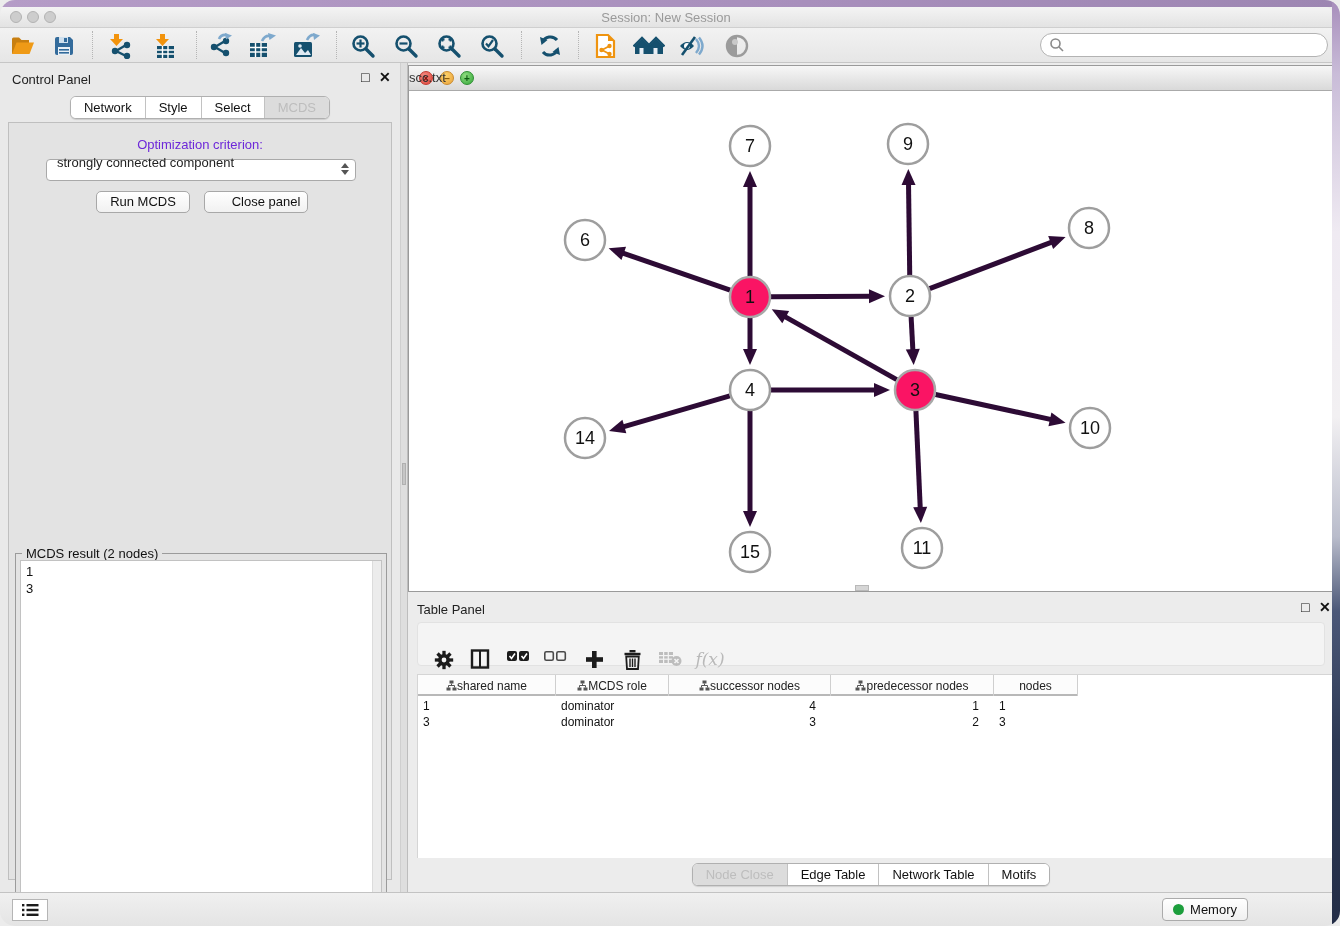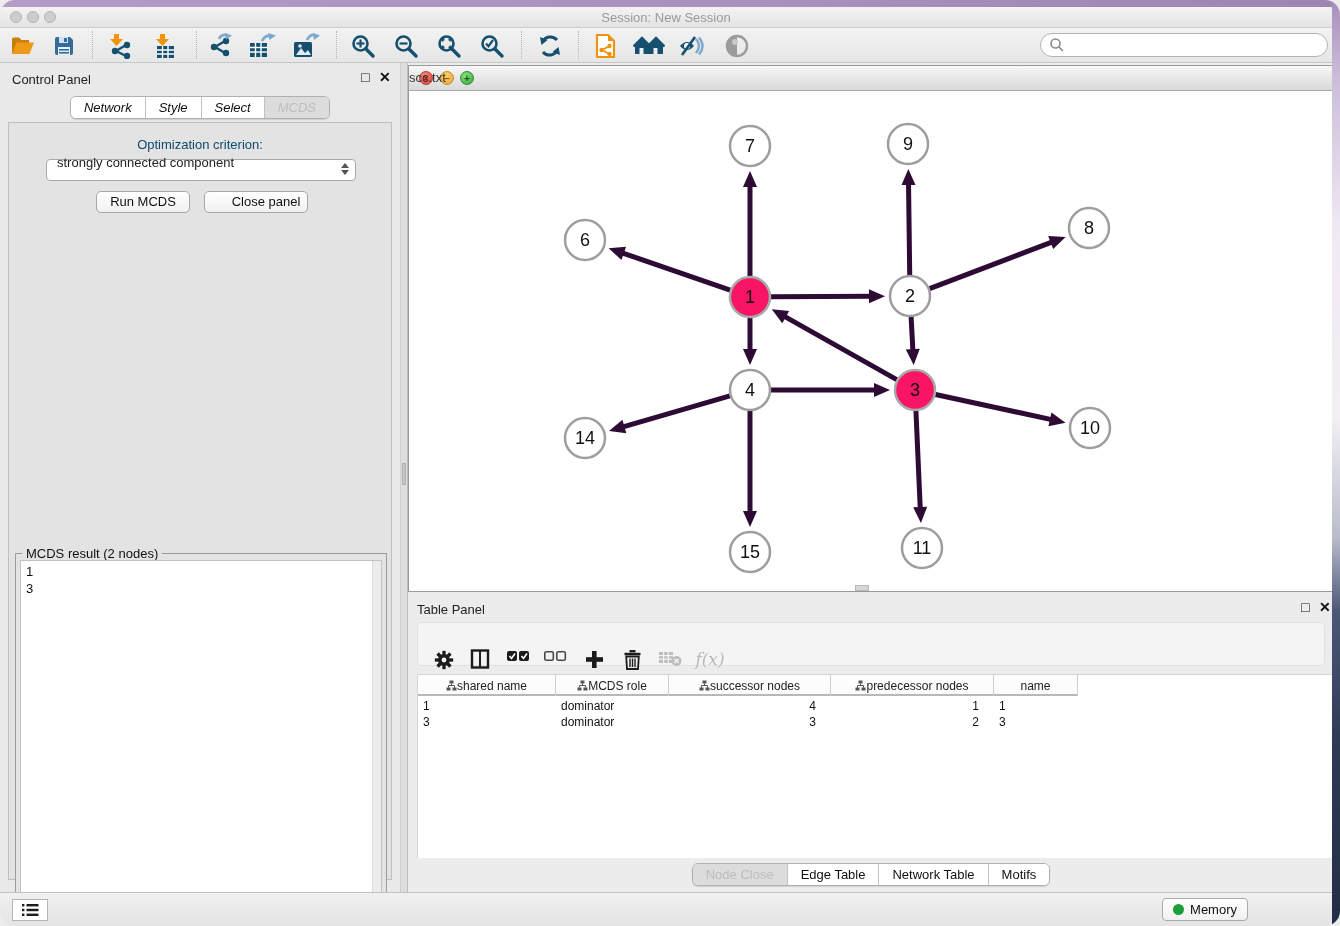--- a/index.html
+++ b/index.html
@@ -21,27 +21,27 @@
   #toolbar { position:absolute; left:0; top:28px; width:1332px; height:35px; background:linear-gradient(#f2f2f2,#e6e6e6); border-bottom:1px solid #c6c6c6; }
   .tbtn { position:absolute; top:4px; width:34px; height:27px; display:flex; align-items:center; justify-content:center; }
   .tdiv { position:absolute; top:3px; width:1px; height:28px; border-left:1px dotted #b5b5b5; }
   #search-box { position:absolute; left:1040px; top:5px; width:288px; height:24px; background:#fff; border:1px solid #b3b3b3; border-radius:13px; display:flex; align-items:center; padding-left:8px; }
   #search-input { border:none; outline:none; flex:1; font-size:13px; background:transparent; font-family:"Liberation Sans",sans-serif; }
 
   
   #control-panel { position:absolute; left:0; top:63px; width:400px; height:829px; background:#e9e9e9; }
   #cp-title { position:absolute; left:12px; top:9px; font-size:13px; color:#222; }
   .win-mini-btn { position:absolute; top:7px; font-weight:bold; color:#111; font-size:14px; line-height:14px; cursor:default; }
-  #cp-tabs { position:absolute; left:0; right:0; top:33px; display:flex; justify-content:center;font-style:italic; }
+  #cp-tabs { position:absolute; left:0; right:0; top:33px; display:flex; justify-content:center; }
   .seggroup { display:inline-flex; border:1px solid #b0b0b0; border-radius:6px; overflow:hidden; background:#fff; box-shadow:0 1px 1px rgba(0,0,0,.12); }
   .seg { padding:3px 13px; font-size:13px; background:#fff; color:#111; border-right:1px solid #c2c2c2; white-space:nowrap; }
   .seg:last-child { border-right:none; }
   .seg-active { background:#dcdcdc; color:#bdbdbd; }
   #cp-body { position:absolute; left:8px; top:59px; width:384px; height:758px; background:#e3e3e3; border:1px solid #bfbfbf; }
-  #opt-label { position:absolute; left:0; right:0; top:14px; text-align:center; font-size:13px; color:#0c4a6e; }
+  #opt-label { position:absolute; left:0; right:0; top:14px; text-align:center; font-size:13px; color:#6d28d9; }
   #criterion-select { position:absolute; left:37px; top:36px; width:310px; height:22px; background:#fff; border:1px solid #a9a9a9; border-radius:4px; display:flex; align-items:center; padding:0 24px 16px 10px; font-size:13px; }
   #criterion-stepper { position:absolute; right:6px; top:3px; display:flex; flex-direction:column; gap:2px; }
   #criterion-stepper i { width:0; height:0; border-left:4px solid transparent; border-right:4px solid transparent; }
   #criterion-stepper .up { border-bottom:5px solid #555; }
   #criterion-stepper .dn { border-top:5px solid #555; }
   .cp-btn { position:absolute; top:68px; height:22px; background:linear-gradient(#ffffff,#f1f1f1); border:1px solid #a8a8a8; border-radius:5px; font-size:13px; color:#111; text-align:center; line-height:20px; }
   #mcds-fieldset { position:absolute; left:6px; top:430px; width:372px; height:382px; border:1px solid #9b9b9b; background:#e3e3e3; }
   #mcds-legend { position:absolute; left:6px; top:-8px; background:#e3e3e3; padding:0 4px; font-size:13px; color:#111; }
   #mcds-textarea { position:absolute; left:4px; top:6px; right:4px; bottom:4px; background:#fff; border:1px solid #c2c2c2; overflow:hidden; }
   #mcds-lines { position:absolute; left:5px; top:2px; right:14px; font-size:13px; line-height:17px; color:#111; }
@@ -469,21 +469,21 @@
           <div class="th" style="width: 163px;">
             <svg width="11" height="11" viewBox="0 0 11 11">
               <rect x="3.5" y="0.5" width="4" height="3" fill="#555"></rect>
               <rect x="0.5" y="7.5" width="4" height="3" fill="#555"></rect>
               <rect x="6.5" y="7.5" width="4" height="3" fill="#555"></rect>
               <path d="M5.5 3.5 V5.5 M2.5 7.5 V5.5 H8.5 V7.5" stroke="#555" fill="none" stroke-width="1"></path>
             </svg>
             <span>predecessor nodes</span>
           </div>
           <div class="th" style="width: 84px;">
-            <span>name</span>
+            <span>nodes</span>
           </div>
         </div>
       <div id="nt-rows">
           <div class="tr">
             <div class="td" style="width: 138px; text-align: left; padding: 0px 0px 0px 5px;">1</div>
             <div class="td" style="width: 113px; text-align: left; padding: 0px 0px 0px 5px;">dominator</div>
             <div class="td" style="width: 162px; text-align: right; padding: 0px 15px 0px 0px;">4</div>
             <div class="td" style="width: 163px; text-align: right; padding: 0px 15px 0px 0px;">1</div>
             <div class="td" style="width: 84px; text-align: left; padding: 0px 0px 0px 5px;">1</div>
           </div>

